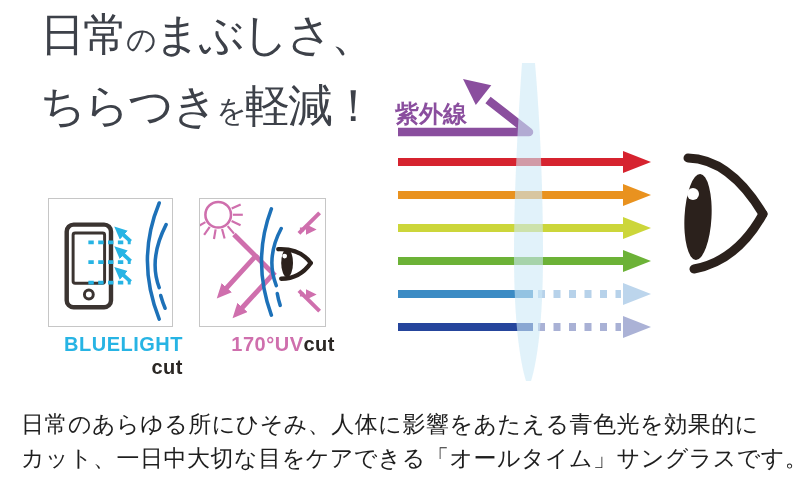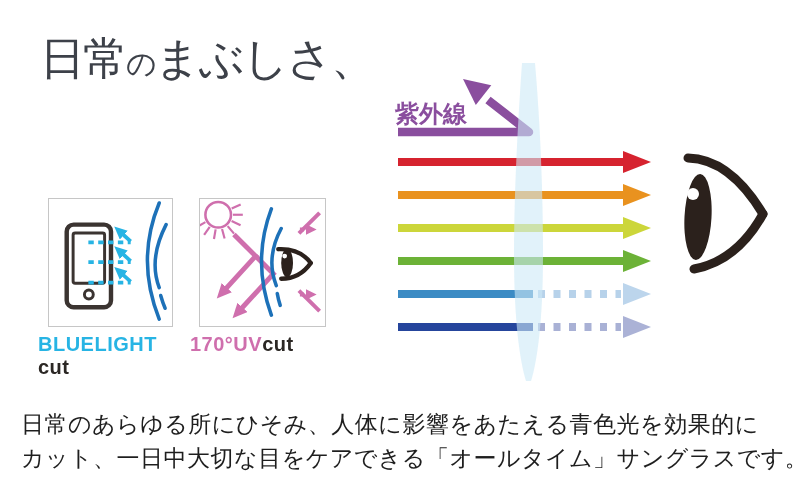--- a/index.html
+++ b/index.html
@@ -1,33 +1,33 @@
 <!DOCTYPE html>
 <html><head>
 <meta charset="utf-8">
 <style>
   html,body{margin:0;padding:0;background:#fff;}
   #stage{position:relative;width:800px;height:500px;background:#ffffff;overflow:hidden;
          font-family:"Liberation Sans","DejaVu Sans",sans-serif;}
 
   
-  .headline{position:absolute;left:40px;top:24px;color:#3d4149;
+  .headline{position:absolute;left:40px;top:0;color:#3d4149;
             font-family:"Liberation Serif","DejaVu Serif",serif;}
   .hl-line{display:block;height:71px;line-height:71px;white-space:nowrap;letter-spacing:-2px;}
   .hl-lg{font-size:45px;}
   .hl-sm{font-size:30px;}
 
   
   .icon-box{position:absolute;top:198px;width:125px;height:129px;background:#fff;
             border:1.5px solid #c6c6c6;box-sizing:border-box;}
   #box-bluelight{left:48px;}
   #box-uv{left:199px;width:127px;}
   .icon-box svg{display:block;width:100%;height:100%;}
 
-  .badge-label{position:absolute;text-align:left;font-weight:bold;font-size:20px;
+  .badge-label{position:absolute;text-align:right;font-weight:bold;font-size:20px;
                letter-spacing:0.5px;white-space:nowrap;}
   #lbl-bluelight{left:38px;width:145px;top:333px;color:#27b4e4;}
   #lbl-bluelight-cut{left:38px;width:145px;top:356px;color:#2b2724;}
   #lbl-uv{left:190px;width:145px;top:333px;color:#cf6fad;}
   #lbl-uv .black{color:#2b2724;}
 
   
   #main-diagram{position:absolute;left:385px;top:50px;width:410px;height:350px;}
 
   
@@ -35,20 +35,21 @@
                font-family:"Liberation Serif","DejaVu Serif",serif;
                font-size:23px;line-height:34px;letter-spacing:0.5px;white-space:nowrap;}
 </style>
 </head>
 <body>
 
 <div id="stage">
 
   <div class="headline">
     <span class="hl-line"><span class="hl-lg">日常</span><span class="hl-sm">の</span><span class="hl-lg">まぶしさ、</span></span>
+    <span class="hl-line"><span class="hl-lg">ちらつき</span><span class="hl-sm">を</span><span class="hl-lg">軽減！</span></span>
   </div>
 
   <div class="icon-box" id="box-bluelight">
     <svg viewBox="0 0 125 129">
       <defs>
         <marker id="mk-cyan" markerUnits="userSpaceOnUse" markerWidth="15" markerHeight="14" refX="4" refY="6" orient="auto">
             <path d="M0,0 L13,6 L0,12 Z" fill="#27b4e4"></path>
           </marker>
       </defs>
 

